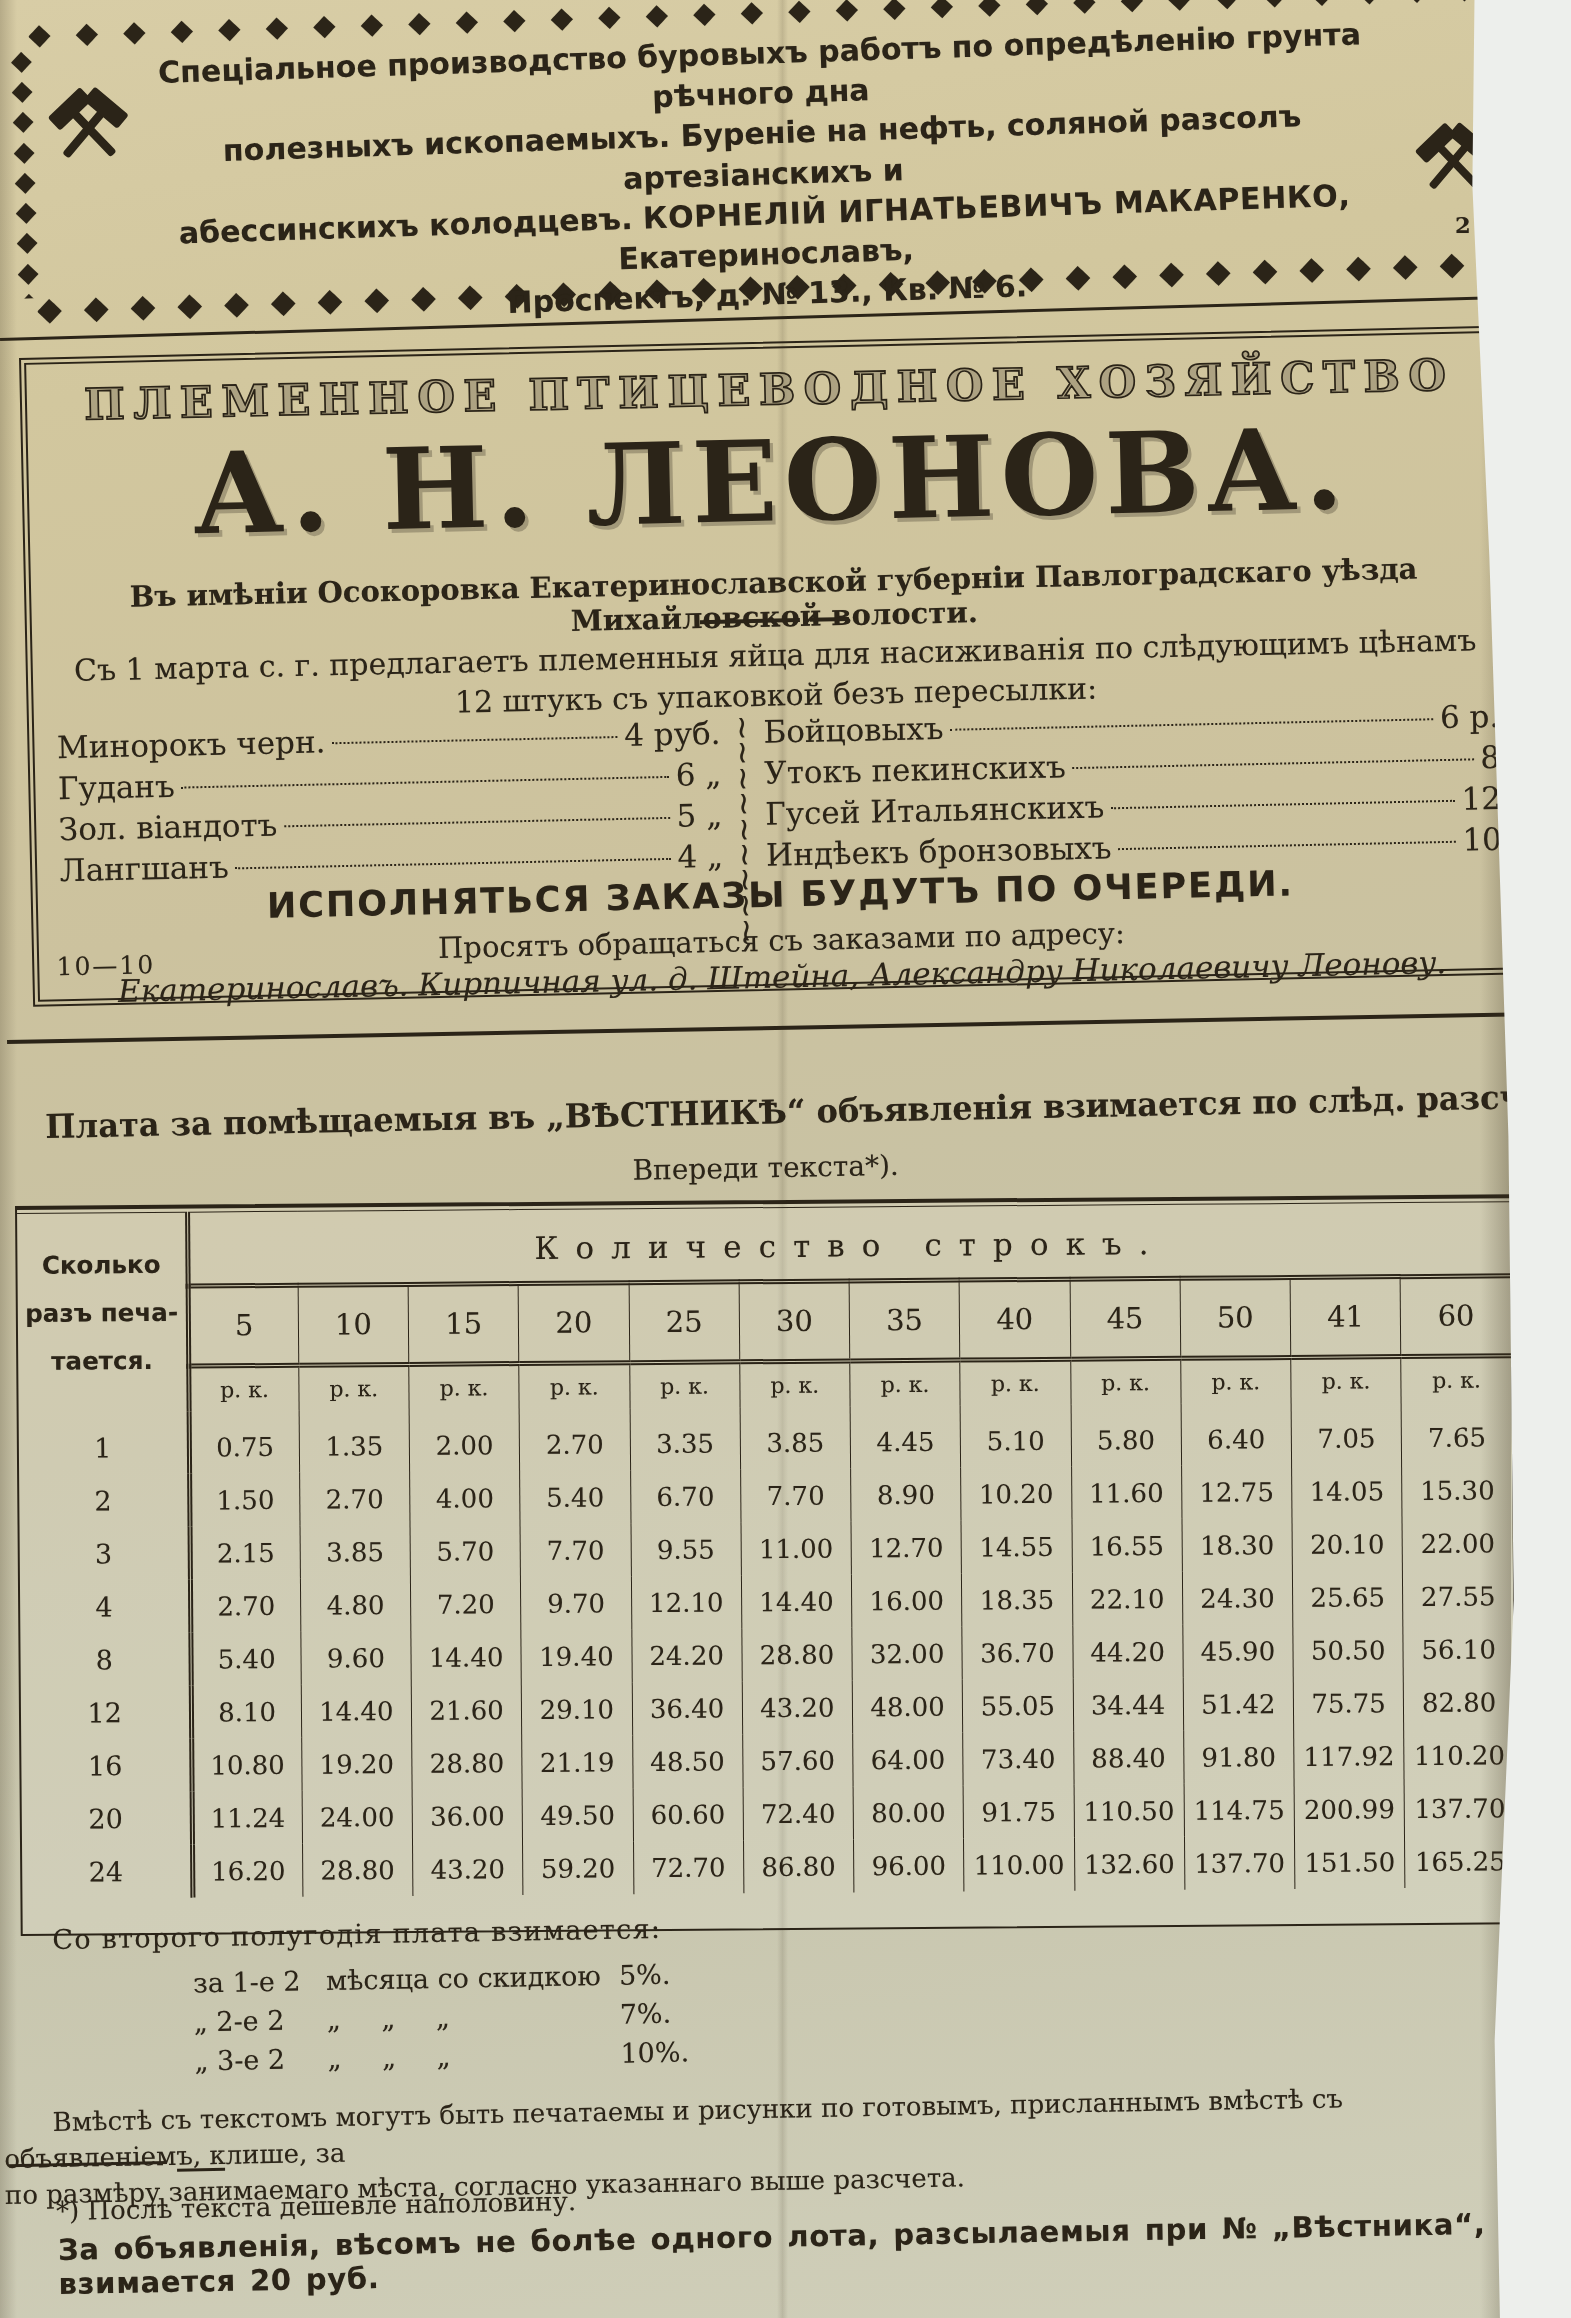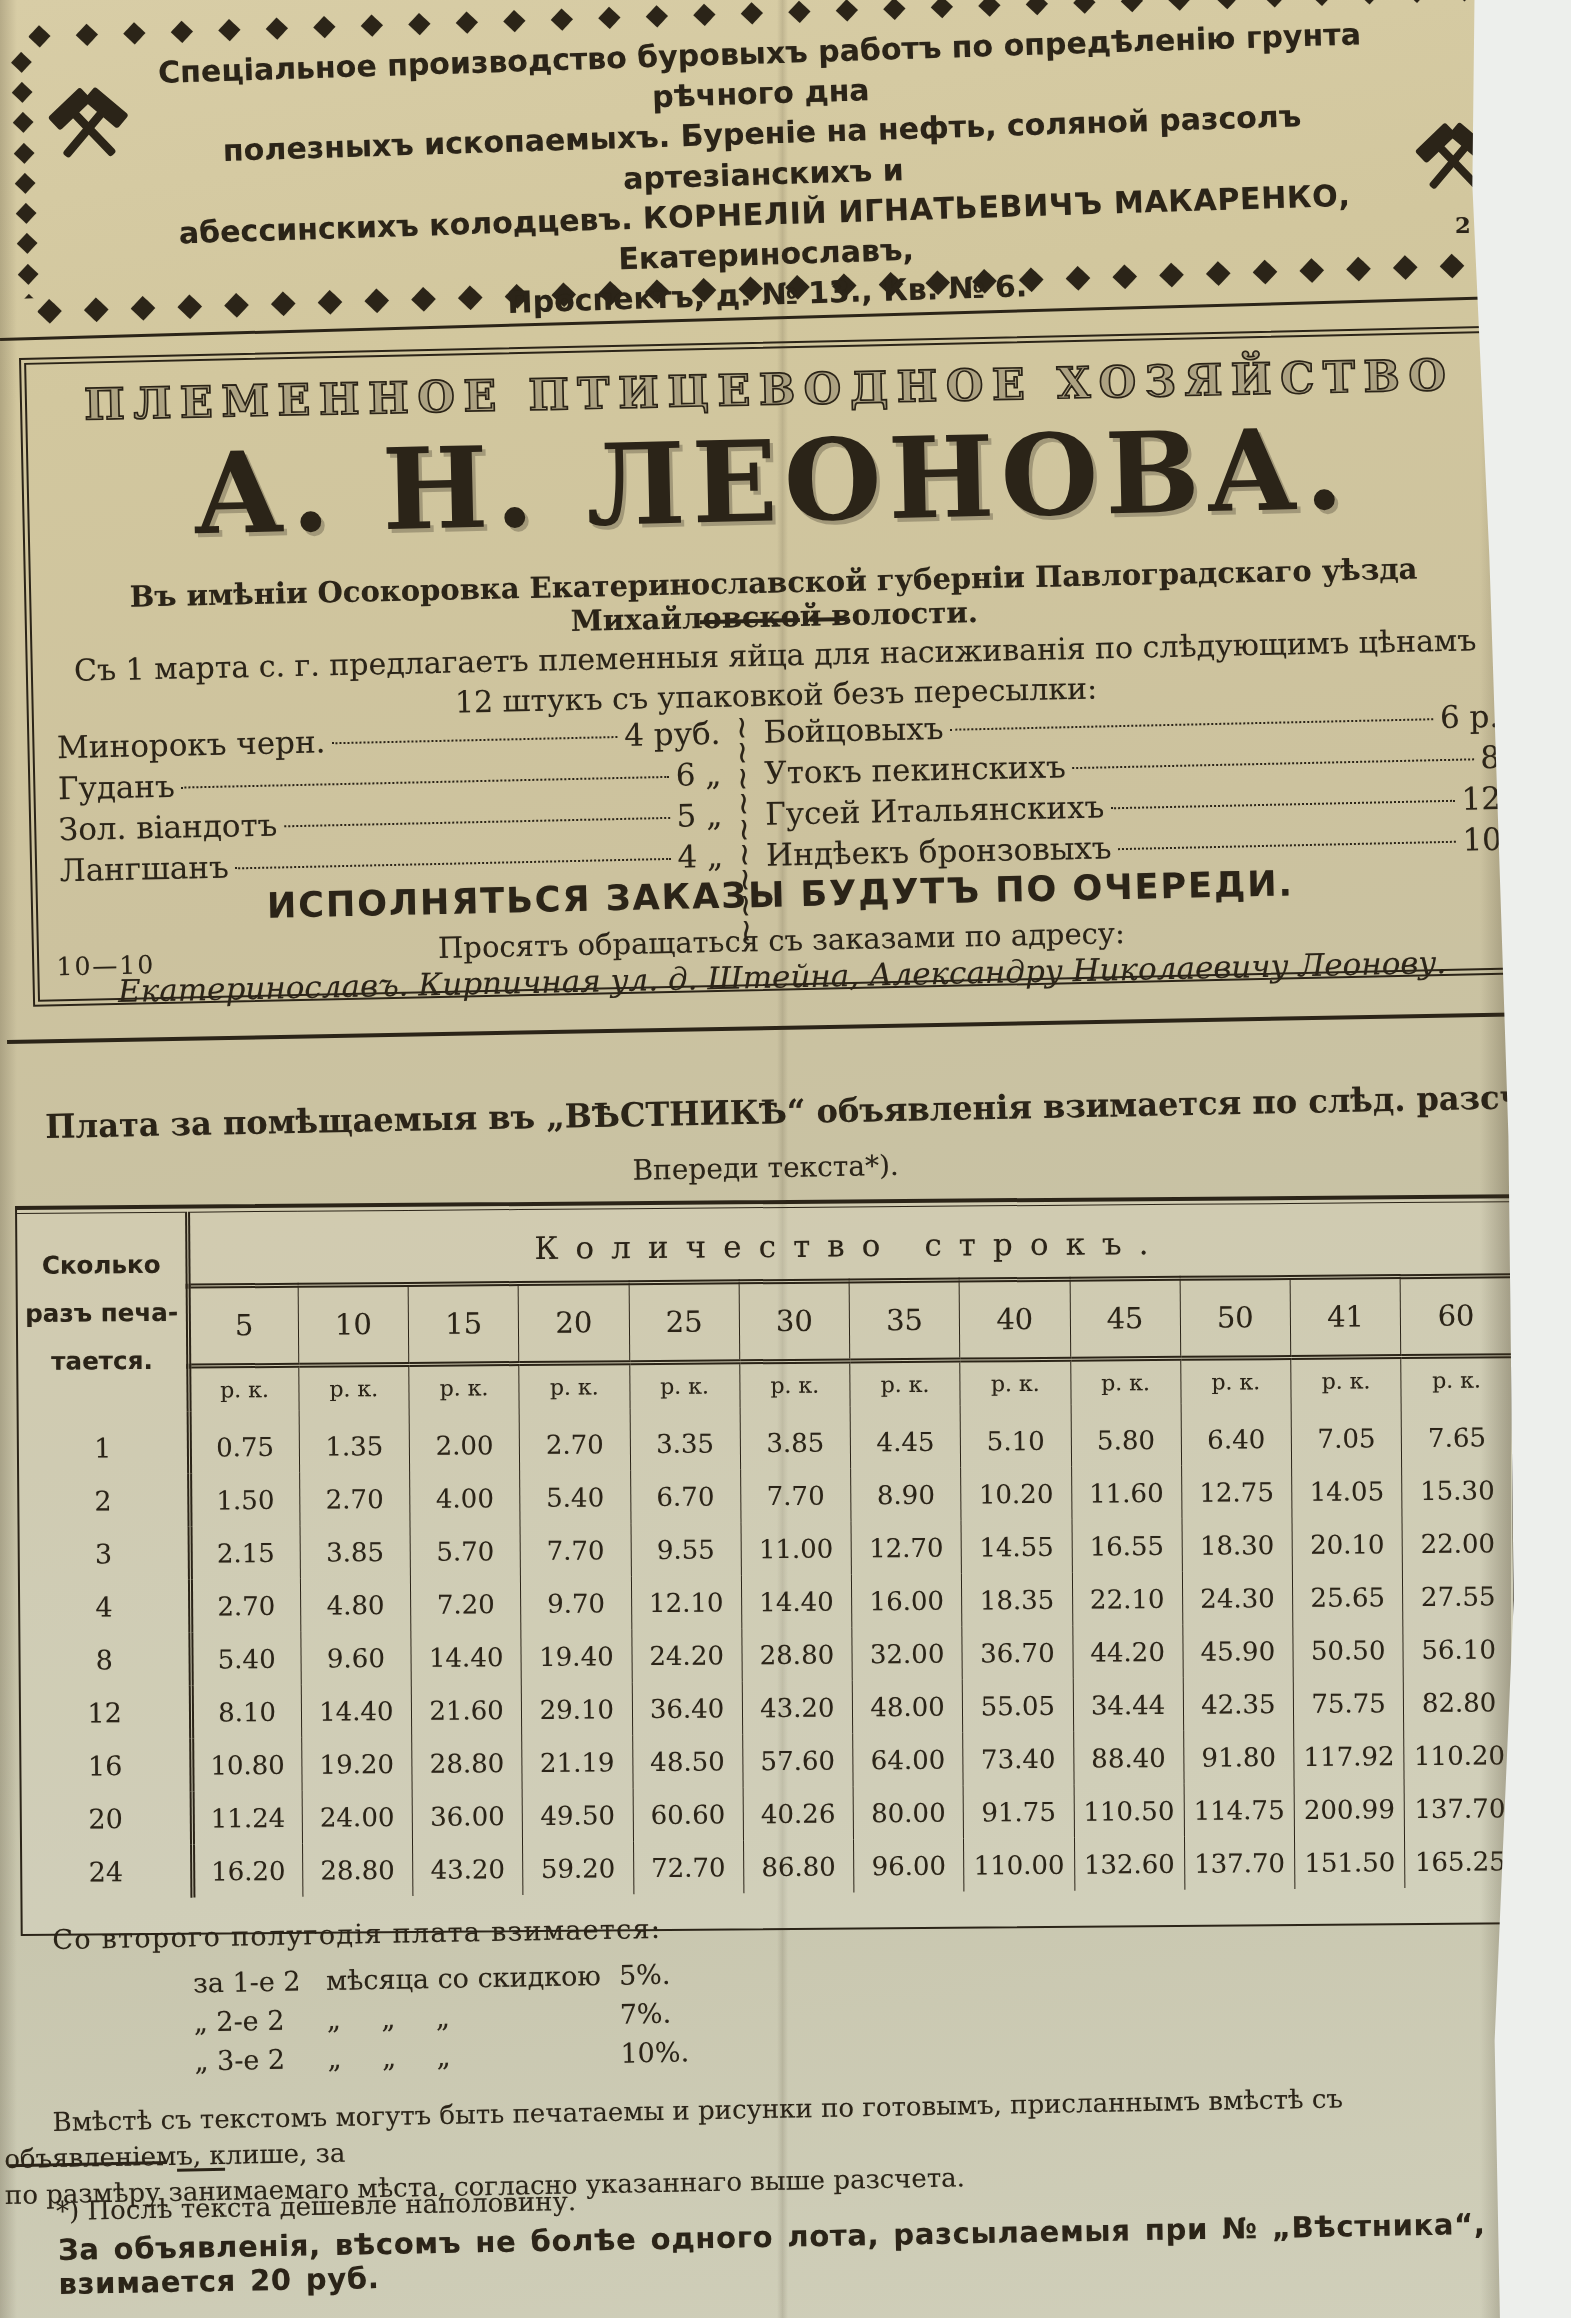--- a/index.html
+++ b/index.html
@@ -394,21 +394,21 @@
             <td class="t">12</td>
             <td>8.10</td>
             <td>14.40</td>
             <td>21.60</td>
             <td>29.10</td>
             <td>36.40</td>
             <td>43.20</td>
             <td>48.00</td>
             <td>55.05</td>
             <td>34.44</td>
-            <td>42.35</td>
+            <td>51.42</td>
             <td>75.75</td>
             <td>82.80</td>
           </tr>
           <tr class="data">
             <td class="t">16</td>
             <td>10.80</td>
             <td>19.20</td>
             <td>28.80</td>
             <td>21.19</td>
             <td>48.50</td>
@@ -420,21 +420,21 @@
             <td>117.92</td>
             <td>110.20</td>
           </tr>
           <tr class="data">
             <td class="t">20</td>
             <td>11.24</td>
             <td>24.00</td>
             <td>36.00</td>
             <td>49.50</td>
             <td>60.60</td>
-            <td>40.26</td>
+            <td>72.40</td>
             <td>80.00</td>
             <td>91.75</td>
             <td>110.50</td>
             <td>114.75</td>
             <td>200.99</td>
             <td>137.70</td>
           </tr>
           <tr class="data">
             <td class="t">24</td>
             <td>16.20</td>

